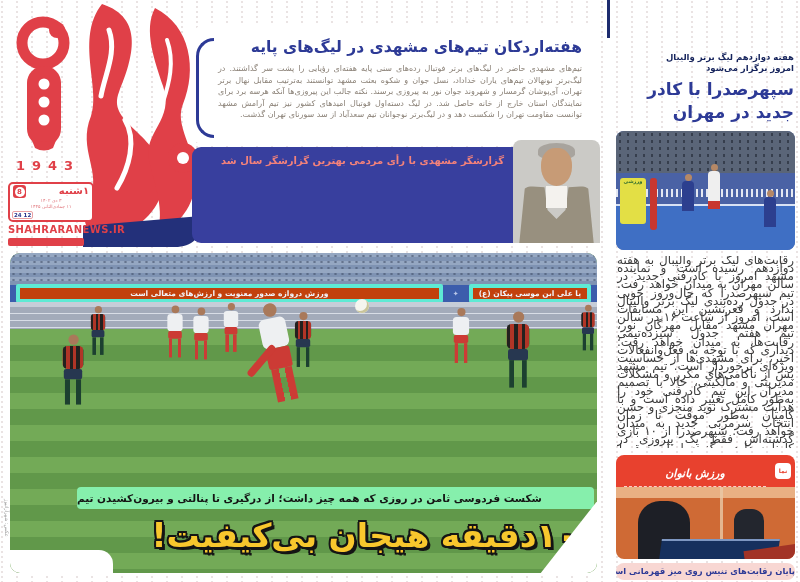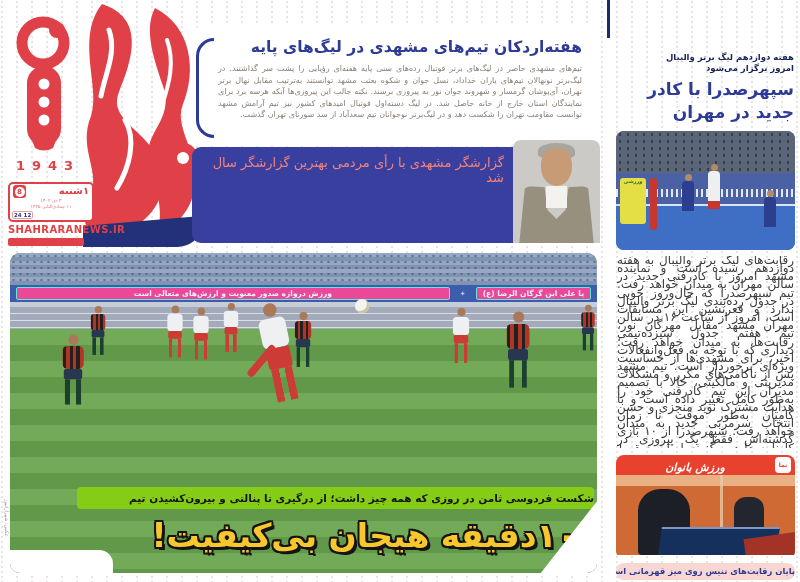--- a/index.html
+++ b/index.html
@@ -30,40 +30,40 @@
   
   .top-box{left:192px;top:26px;width:408px;height:118px;padding:12px 18px 0 26px;box-sizing:border-box;}
   .bracket{left:196px;top:38px;width:15px;height:94px;border:3px solid #2d3a96;border-right:none;
     border-radius:18px 0 0 18px;}
   .top-headline{color:#2d3a96;font-weight:bold;font-size:15.5px;text-align:right;cursor:pointer;}
   .top-body{margin-top:7px;color:#8a8076;font-size:8px;line-height:11.6px;text-align:justify;}
 
   
   .banner{left:192px;top:147px;width:408px;height:96px;background:#383f9e;border-radius:9px;}
   .banner-text{position:absolute;left:10px;right:96px;top:8px;text-align:right;}
-  .bn-kicker{color:#f4827a;font-weight:normal;font-size:13px;}
+  .bn-kicker{color:#f4827a;font-weight:bold;font-size:10px;}
   .bn-headline{color:#ffffff;font-weight:bold;font-size:17px;margin-top:4px;cursor:pointer;}
   .bn-body{color:#e6e9f6;font-size:7px;line-height:9.6px;margin-top:5px;text-align:justify;}
   .portrait{left:513px;top:140px;width:87px;height:103px;background:#cbcac6;border-radius:8px 8px 0 0;overflow:hidden;}
   .po-head{position:absolute;left:28px;top:8px;width:31px;height:38px;background:#c79b76;border-radius:45% 45% 50% 50%;}
   .po-hair{position:absolute;left:25px;top:3px;width:37px;height:16px;background:#a8a49e;border-radius:50% 50% 30% 30%;}
   .po-shirt{position:absolute;left:33px;top:46px;width:21px;height:22px;background:#f4f2ee;}
   .po-jacket{position:absolute;left:6px;top:46px;width:75px;height:60px;background:#98907f;border-radius:14px 14px 0 0;
     clip-path:polygon(0 100%,8% 0,34% 2%,38% 40%,50% 55%,62% 40%,66% 2%,92% 0,100% 100%);}
 
   
   .photo{left:10px;top:253px;width:587px;height:320px;border-radius:10px;overflow:hidden;background:#5f9747;}
   .stands{position:absolute;inset:0 0 auto 0;height:32px;
     background:repeating-linear-gradient(180deg,#95a7c2 0 4px,#7f93b3 4px 8px);}
   .stands:after{content:"";position:absolute;inset:0;
     background-image:radial-gradient(circle,#3e4a63 1px,transparent 1.3px);background-size:7px 6px;opacity:.55;}
   .sbanner{position:absolute;top:32px;left:0;right:0;height:17px;background:#3c5dac;display:flex;
     align-items:center;gap:10px;padding:0 6px;}
   .sb-panel{color:#f2f4fb;font-weight:bold;font-size:7.5px;white-space:nowrap;overflow:hidden;
-    border:1px solid #5eead4;border-radius:2px;padding:1px 6px;background:#ec4899;}
+    border:4px solid #5eead4;border-radius:2px;padding:1px 6px;background:#c2410c;}
   .sb-star{color:#b9c6e8;font-size:7px;}
   .wall{position:absolute;top:49px;left:0;right:0;height:5px;background:#c6cdd8;}
   .track{position:absolute;top:54px;left:0;right:0;height:22px;background:#a3abba;
     background-image:repeating-linear-gradient(180deg,transparent 0 6px,#d8dde6 6px 7px);}
   .grass{position:absolute;top:76px;left:0;right:0;bottom:0;
     background:repeating-linear-gradient(180deg,#73aa57 0 16px,#61984a 16px 32px);}
   .ball{position:absolute;width:14px;height:14px;border-radius:50%;background:#f5f5ef;
     box-shadow:inset -2px -2px 0 #c9c49a;}
   .player{position:absolute;width:26px;display:flex;flex-direction:column;align-items:center;}
   .ph{width:9px;height:9px;border-radius:50%;background:#a9795a;}
@@ -72,22 +72,22 @@
   .pl{width:14px;height:22px;}
   .kit-white .pt{background:#eef0f2;}
   .kit-white .ps{background:#cc3b35;}
   .kit-white .pl{background:linear-gradient(90deg,#cc3b35 0 4px,transparent 4px 10px,#cc3b35 10px 14px);}
   .kit-stripe .pt{background:repeating-linear-gradient(90deg,#23211f 0 3px,#b03527 3px 6px);}
   .kit-stripe .ps{background:#273750;}
   .kit-stripe .pl{background:linear-gradient(90deg,#1c4030 0 4px,transparent 4px 10px,#1c4030 10px 14px);}
   .kicker-pose{transform:rotate(-14deg);}
   .kicker-pose .leg-up{position:absolute;left:-12px;top:34px;width:26px;height:5px;background:#cc3b35;
     border-radius:3px;transform:rotate(-38deg);}
-  .strap{position:absolute;left:67px;right:3px;top:234px;height:22px;background:#84cc16;
-    color:#141414;font-weight:bold;font-size:10.5px;line-height:22px;text-align:right;
+  .strap{position:absolute;left:67px;right:3px;top:234px;height:22px;background:#86efac;
+    color:#141414;font-weight:bold;font-size:10.5px;line-height:22px;text-align:left;
     white-space:nowrap;overflow:hidden;border-radius:4px;cursor:pointer;}
   .big-headline{position:absolute;left:180px;right:0;top:263px;text-align:center;
     font-weight:bold;font-size:33px;color:#f8c72d;white-space:nowrap;cursor:pointer;
     text-shadow:2px 0 0 #151515,-2px 0 0 #151515,0 2px 0 #151515,0 -2px 0 #151515,
       1.6px 1.6px 0 #151515,-1.6px 1.6px 0 #151515,1.6px -1.6px 0 #151515,-1.6px -1.6px 0 #151515,3px 3px 0 #151515;}
   .corner-cut{position:absolute;right:-1px;bottom:-1px;width:58px;height:74px;background:#fff;
     clip-path:polygon(100% 0,100% 100%,0 100%);}
   .notch{position:absolute;left:-1px;bottom:-1px;width:104px;height:24px;background:#fff;border-radius:0 14px 0 0;}
   .credit{left:0px;top:468px;width:10px;height:100px;writing-mode:vertical-rl;color:#9a9a9a;
     font-size:5px;letter-spacing:1px;text-align:center;}
@@ -111,21 +111,21 @@
   .vb-post{position:absolute;left:34px;bottom:20px;width:7px;height:52px;background:#c8372f;border-radius:3px;}
   .vplayer{position:absolute;width:12px;height:30px;border-radius:4px 4px 0 0;}
   .vp-blue{background:#2c3f8f;}
   .vp-white{background:#efefef;border-bottom:8px solid #c8372f;}
   .vplayer:before{content:"";position:absolute;top:-7px;left:2.5px;width:7px;height:7px;border-radius:50%;background:#b58866;}
 
   .vb-body{left:617px;top:256px;width:177px;height:192px;color:#3c3c3c;font-size:12px;
     line-height:8.15px;text-align:justify;overflow:hidden;}
 
   .women-card{left:616px;top:455px;width:179px;height:104px;border-radius:8px;overflow:hidden;}
-  .wbanner{height:20px;background:#e8412e;display:flex;align-items:center;padding:0 4px;}
+  .wbanner{height:32px;background:#e8412e;display:flex;align-items:center;padding:0 4px;}
   .wb-icon{width:16px;height:16px;background:#fff;border-radius:4px;margin-left:5px;
     color:#e8412e;font-size:6px;font-weight:bold;text-align:center;line-height:16px;flex:0 0 auto;}
   .wb-mid{flex:1;position:relative;text-align:center;}
   .wb-label{color:#fff;font-weight:bold;font-size:11px;font-style:italic;}
   .wb-dots{position:absolute;left:4px;right:4px;height:0;border-top:1px dashed rgba(255,255,255,.75);}
   .tt-photo{position:relative;height:80px;background:#cf6a35;overflow:hidden;}
   .tt-topband{position:absolute;top:0;left:0;right:0;height:11px;background:#e9b083;}
   .tt-pillar{position:absolute;top:0;bottom:0;left:58%;width:3px;background:#e8c9a8;opacity:.8;}
   .tt-fig-back{position:absolute;left:22px;top:14px;width:52px;height:66px;background:#1d1f26;
     border-radius:22px 22px 4px 4px;}
@@ -198,21 +198,21 @@
   <div class="abs portrait">
     <div class="po-jacket"></div>
     <div class="po-shirt"></div>
     <div class="po-hair"></div>
     <div class="po-head"></div>
   </div>
 
   <div class="abs photo">
     <div class="stands"></div>
     <div class="sbanner">
-      <span class="sb-panel">یا علی ابن گرگان الرضا (ع)</span>
+      <span class="sb-panel">یا علی ابن موسی پیکان (ع)</span>
       <span class="sb-star">✦</span>
       <span class="sb-panel" style="flex:1;text-align:center;">ورزش دروازه صدور معنویت و ارزش‌های متعالی است</span>
     </div>
     <div class="wall"></div>
     <div class="track"></div>
     <div class="grass"></div>
 
     <div class="ball" style="left:345px;top:46px;"></div>
 
     <div class="player kit-stripe" style="left:75px;top:47px;transform:scale(.8);">

